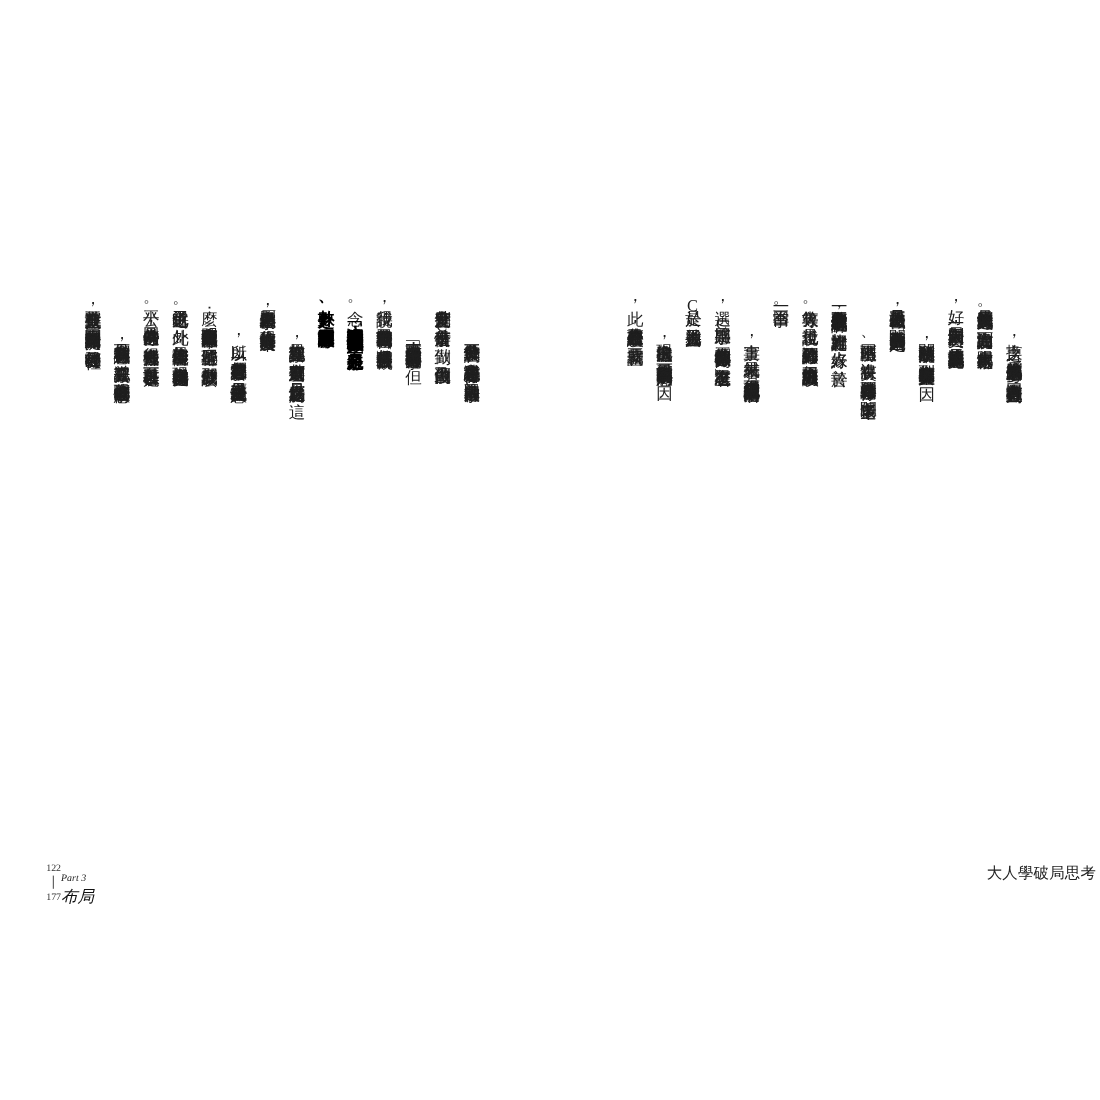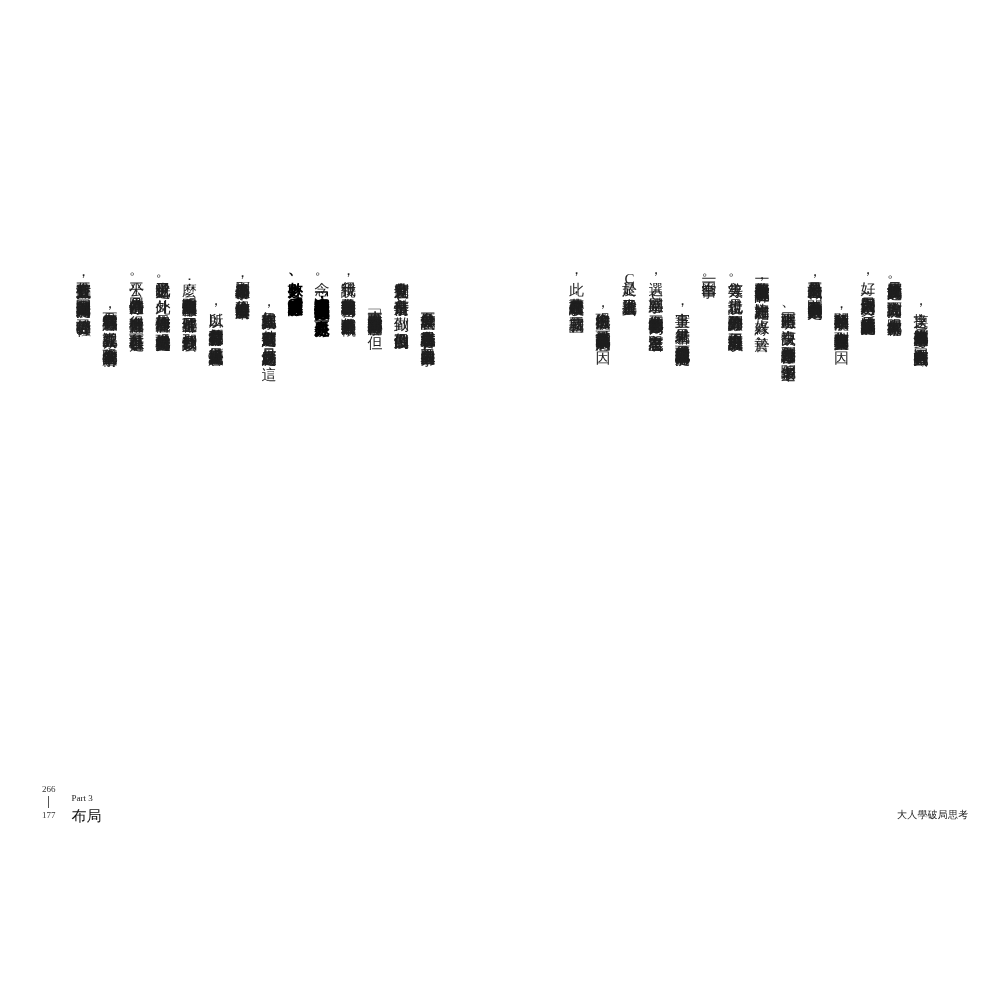--- a/index.html
+++ b/index.html
@@ -46,30 +46,30 @@
     font-size:9px;
     line-height:10px;
     color:#333;
   }
   .pagenum-divider {
     width:1px;
     height:12px;
     background:#555;
     margin:2px 0;
   }
-  .part-block { margin-left:16px; margin-top:9px; }
+  .part-block { margin-top:9px;font-style:italic; }
   .part-label { font-size:9px; line-height:11px; color:#222; }
   .part-title { font-size:15px; line-height:13px; margin-top:6px; color:#111; }
 
   
   .footer-right {
     position:absolute;
     left:897px;
-    top:808px;
-    font-size:10px;
+    top:785px;
+    font-size:14px;
     letter-spacing:0.2px;
     color:#222;
   }
 </style>
 </head>
 <body>
 
 <div class="spread">
 
   <div class="vtext vtext-right">
@@ -101,21 +101,21 @@
     <div class="vline"><span class="n">　　所以，我們若想在一家公司發展得好，必須盡早搞懂上級真正在意什</span><span class="b"></span></div>
     <div class="vline"><span class="n">麼：包含有明確指標跟隱而未宣的標準。這些都理解了，那我們該做什麼，</span><span class="b"></span></div>
     <div class="vline"><span class="n">也就呼之欲出了。此外，如果你能讓自己看懂，就會發現職場突然變得超級</span><span class="b"></span></div>
     <div class="vline"><span class="n">公平。因為具備這些條件的，很高機率會被升遷，甚至可以在公司橫著走。</span><span class="b"></span></div>
     <div class="vline"><span class="n">　　而且當我們心裡有這個意識，並認真去觀察，你會發現老闆在意的事情</span><span class="b"></span></div>
     <div class="vline"><span class="n">其實並不這麼難找，因為關鍵就是回歸一開始提到的：「公司的錢從哪裡</span><span class="b"></span></div>
   </div>
 
   <div class="footer-left">
     <div class="pagenums">
-      <span>266</span>
+      <span>122</span>
       <span class="pagenum-divider"></span>
       <span>177</span>
     </div>
     <div class="part-block">
       <div class="part-label">Part 3</div>
       <div class="part-title">布局</div>
     </div>
   </div>
 
   <div class="footer-right">

